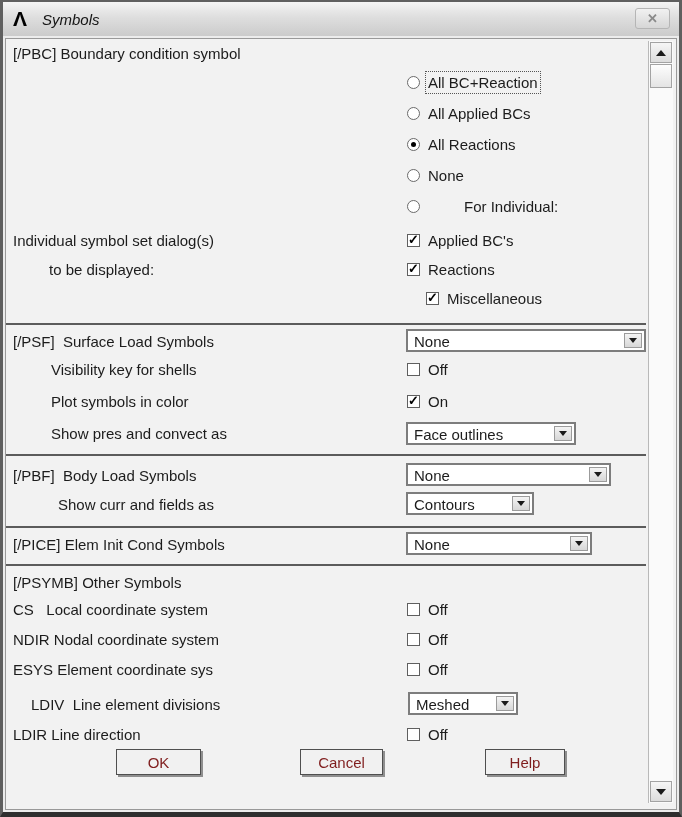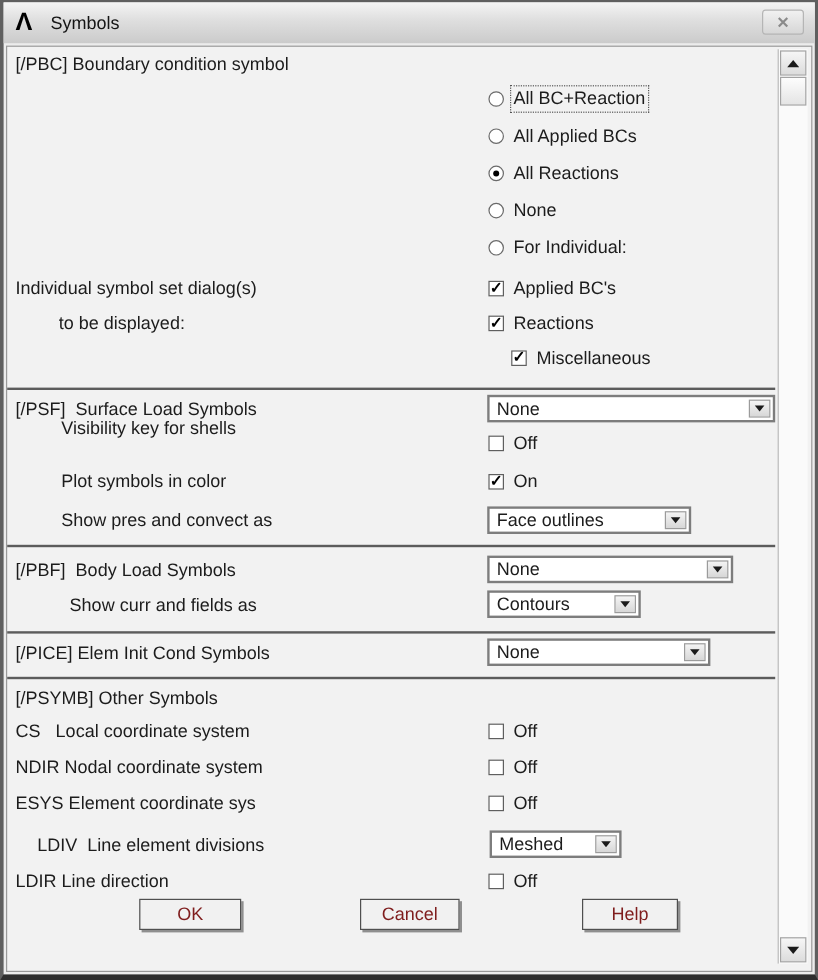--- a/index.html
+++ b/index.html
@@ -13,21 +13,21 @@
   }
 
   
   .titlebar{
     position:absolute;left:0;top:0;right:0;height:34px;
     background:linear-gradient(180deg,#f4f4f4 0%,#dedede 45%,#cbcbcb 100%);
     display:flex;align-items:center;padding-left:10px;
   }
   .app-icon{width:20px;height:20px;display:inline-block;position:relative;}
   .app-icon::after{content:"Λ";font-weight:bold;font-size:21px;line-height:20px;color:#000;}
-  .title{margin-left:9px;font-size:15px;color:#151515;}
+  .title{margin-left:9px;font-size:15px;color:#151515;font-style:italic;}
   .close-btn{
     position:absolute;right:9px;top:6px;width:35px;height:21px;
     background:linear-gradient(180deg,#f1f1f1,#d6d6d6);
     border:1px solid #b5b5b5;border-radius:3px;
     display:flex;align-items:center;justify-content:center;padding:0;cursor:default;
   }
   .close-x{font-size:13px;font-weight:bold;color:#8a8a8a;line-height:1;}
   .close-x::after{content:"✕";}
 
   
@@ -110,21 +110,21 @@
       <span class="rtext">All Applied BCs</span>
     </div>
     <div class="abs radio-row" style="left:401px;top:95px;">
       <span class="rad selected"></span>
       <span class="rtext">All Reactions</span>
     </div>
     <div class="abs radio-row" style="left:401px;top:126px;">
       <span class="rad"></span>
       <span class="rtext">None</span>
     </div>
-    <div class="abs radio-row" style="left:401px;top:157px;">
+    <div class="abs radio-row" style="left:401px;top:157px;gap:36px;">
       <span class="rad"></span>
       <span class="rtext">For Individual:</span>
     </div>
 
     <div class="abs lbl vcenter" style="left:7px;top:191px;">Individual symbol set dialog(s)</div>
     <div class="abs lbl vcenter" style="left:43px;top:220px;">to be displayed:</div>
 
     <div class="abs check-row" style="left:401px;top:191px;">
       <span class="cbx checked"></span>
       <span class="ctext">Applied BC's</span>
@@ -141,21 +141,21 @@
     <div class="sep" style="top:284px;"></div>
 
     <div class="abs lbl vcenter" style="left:7px;top:292px;">[/PSF]  Surface Load Symbols</div>
     <div class="dd" style="left:400px;top:290px;width:240px;">
       <span class="dd-val">None</span>
       <span class="dd-btn">
           <span class="dd-arrow"></span>
         </span>
     </div>
 
-    <div class="abs lbl vcenter" style="left:45px;top:308px;">Visibility key for shells</div>
+    <div class="abs lbl vcenter" style="left:45px;top:320px;">Visibility key for shells</div>
     <div class="abs check-row" style="left:401px;top:320px;">
       <span class="cbx"></span>
       <span class="ctext">Off</span>
     </div>
 
     <div class="abs lbl vcenter" style="left:45px;top:352px;">Plot symbols in color</div>
     <div class="abs check-row" style="left:401px;top:352px;">
       <span class="cbx checked"></span>
       <span class="ctext">On</span>
     </div>

